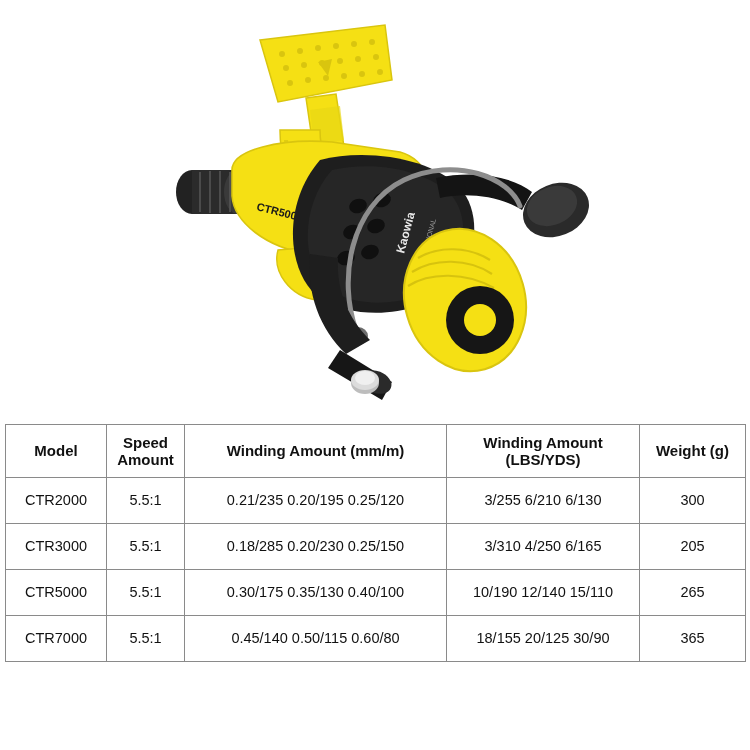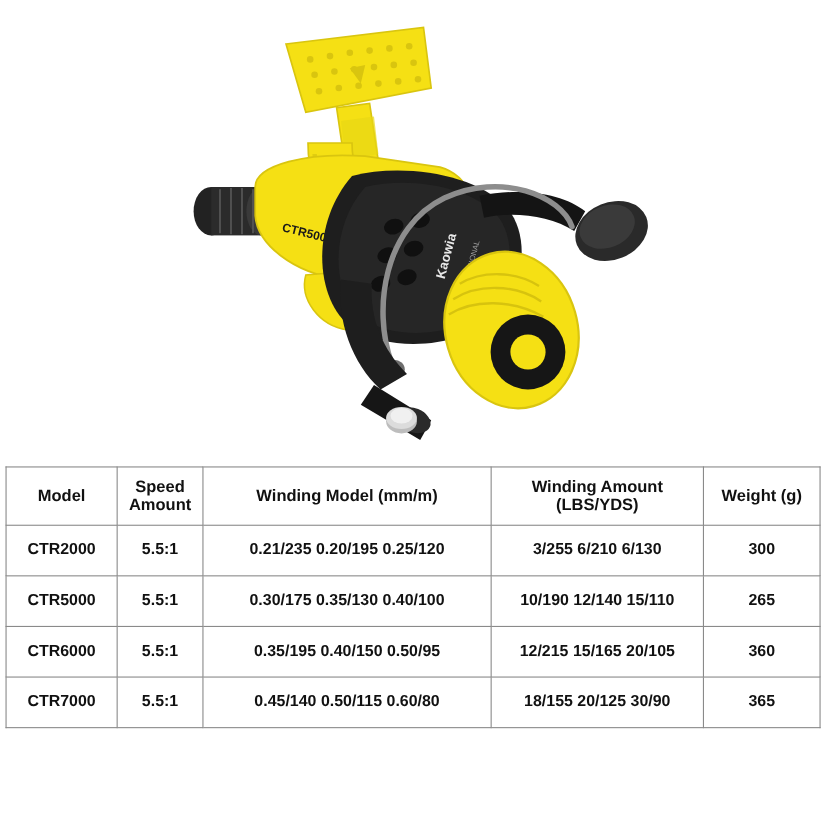--- a/index.html
+++ b/index.html
@@ -55,21 +55,21 @@
     padding: 0;
     height: 45px;
     line-height: 1.15;
   }
   .spec-table thead th {
     font-weight: bold;
     font-size: 15px;
     height: 52px;
   }
   .spec-table tbody td {
-    font-weight: bold;
+    font-weight: normal;
   }
   .col-model    { width: 101px; }
   .col-speed    { width: 78px; }
   .col-wind-mm  { width: 262px; }
   .col-wind-lbs { width: 193px; }
   .col-weight   { width: 106px; }
 </style>
 </head>
 <body>
 
@@ -202,51 +202,51 @@
       <col class="col-wind-lbs">
       <col class="col-weight">
     </colgroup>
     <thead>
       <tr>
         <th>Model</th>
         <th>
           <div>Speed</div>
           <div>Amount</div>
         </th>
-        <th>Winding Model (mm/m)</th>
+        <th>Winding Amount (mm/m)</th>
         <th>
           <div>Winding Amount</div>
           <div>(LBS/YDS)</div>
         </th>
         <th>Weight (g)</th>
       </tr>
     </thead>
     <tbody>
       <tr>
         <td>CTR2000</td>
         <td>5.5:1</td>
         <td>0.21/235 0.20/195 0.25/120</td>
         <td>3/255 6/210 6/130</td>
         <td>300</td>
       </tr>
       <tr>
+        <td>CTR3000</td>
+        <td>5.5:1</td>
+        <td>0.18/285 0.20/230 0.25/150</td>
+        <td>3/310 4/250 6/165</td>
+        <td>205</td>
+      </tr>
+      <tr>
         <td>CTR5000</td>
         <td>5.5:1</td>
         <td>0.30/175 0.35/130 0.40/100</td>
         <td>10/190 12/140 15/110</td>
         <td>265</td>
       </tr>
       <tr>
-        <td>CTR6000</td>
-        <td>5.5:1</td>
-        <td>0.35/195 0.40/150 0.50/95</td>
-        <td>12/215 15/165 20/105</td>
-        <td>360</td>
-      </tr>
-      <tr>
         <td>CTR7000</td>
         <td>5.5:1</td>
         <td>0.45/140 0.50/115 0.60/80</td>
         <td>18/155 20/125 30/90</td>
         <td>365</td>
       </tr>
     </tbody>
   </table>
 
 </div>

